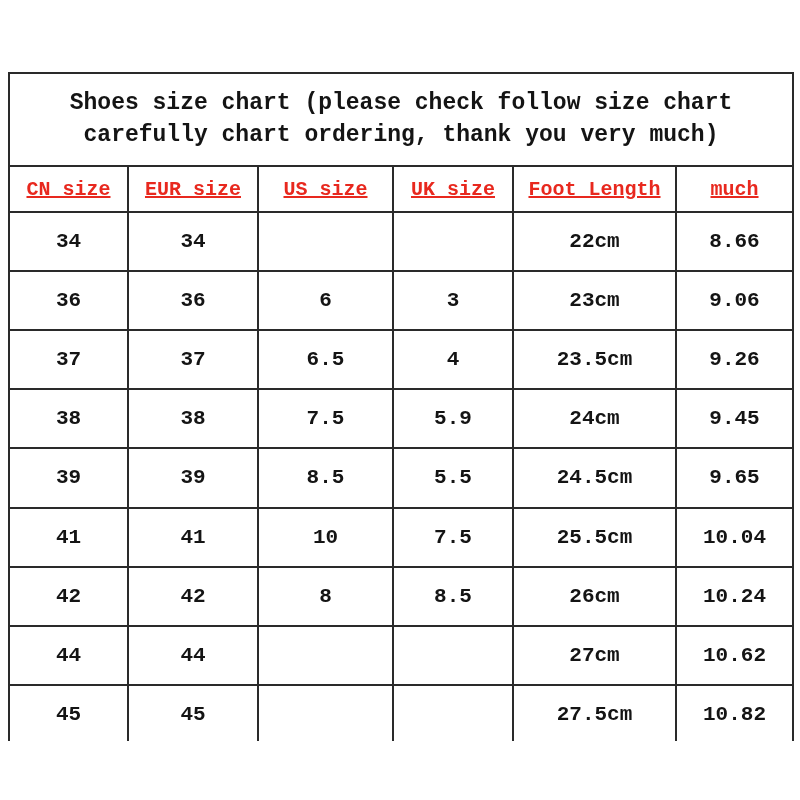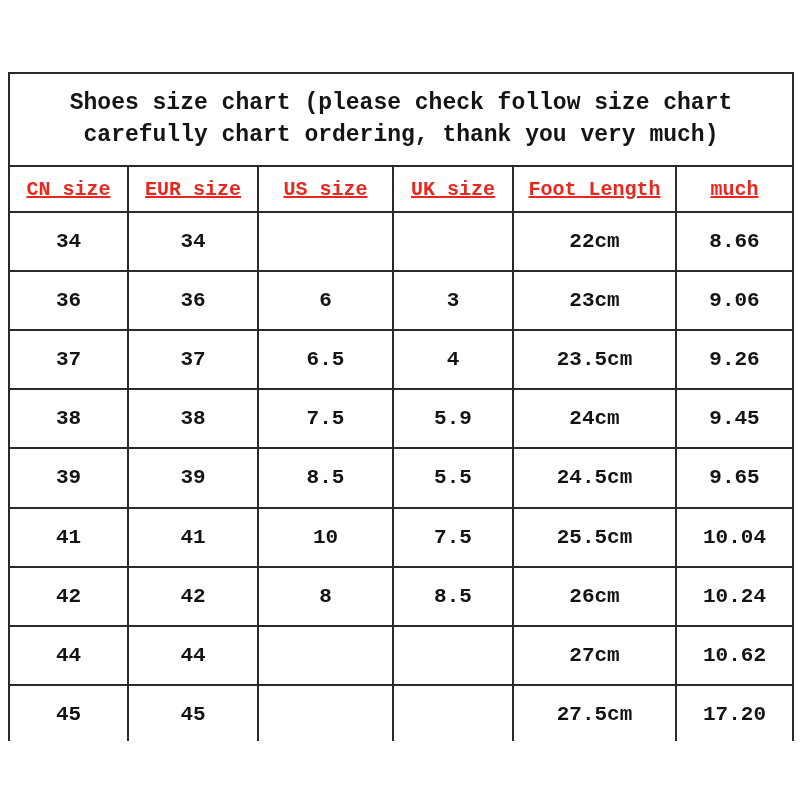--- a/index.html
+++ b/index.html
@@ -160,17 +160,17 @@
           <td></td>
           <td>27cm</td>
           <td>10.62</td>
         </tr>
         <tr class="data-row">
           <td>45</td>
           <td>45</td>
           <td></td>
           <td></td>
           <td>27.5cm</td>
-          <td>17.20</td>
+          <td>10.82</td>
         </tr>
       </tbody>
   </table>
 </div>
 
 </body></html>

